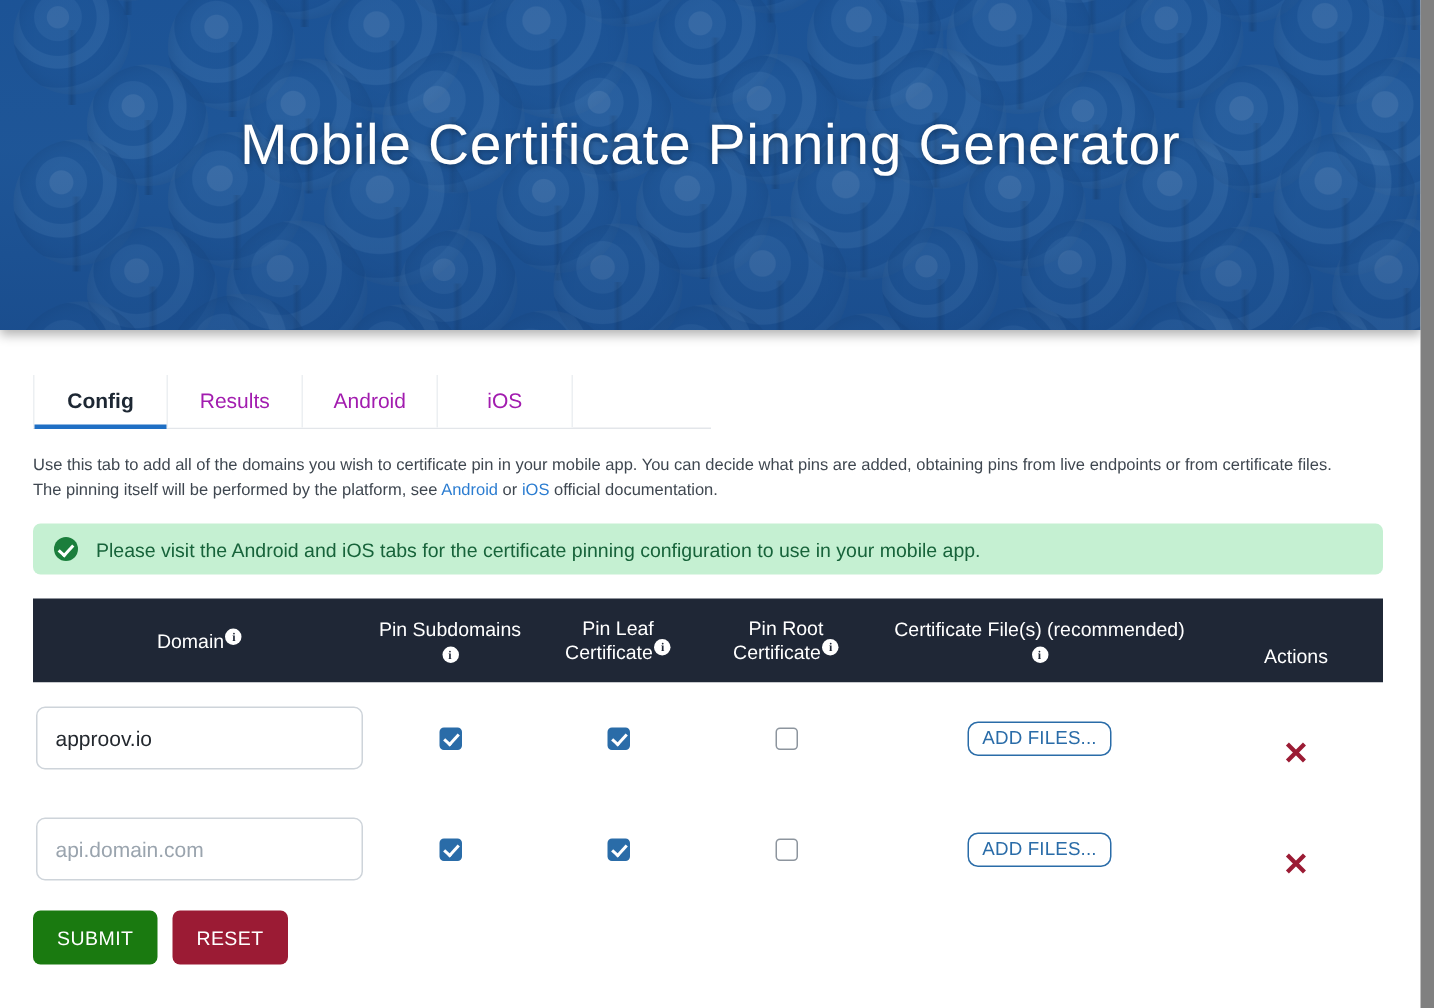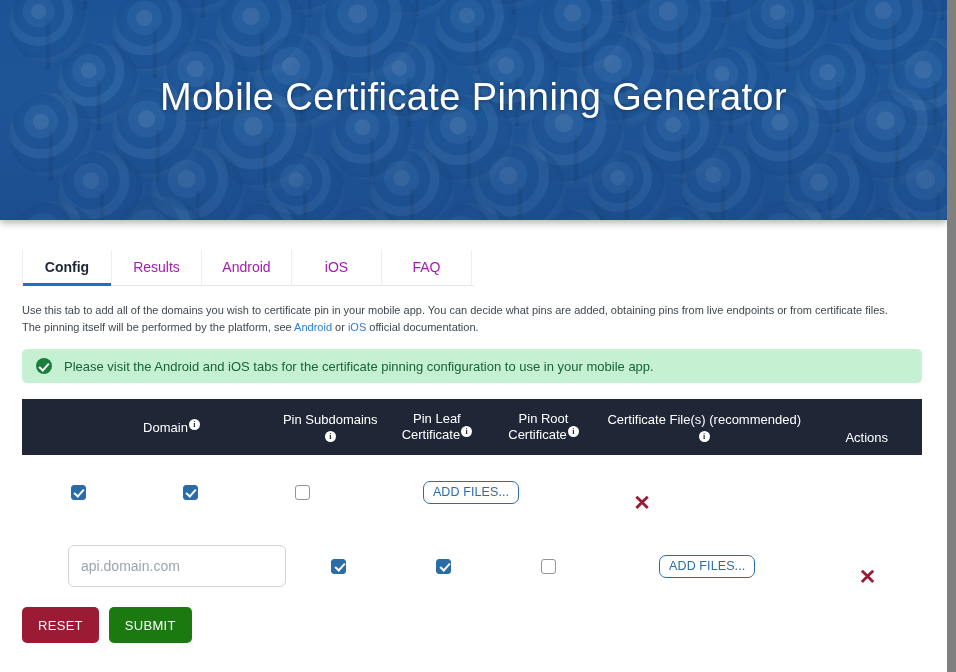--- a/index.html
+++ b/index.html
@@ -129,21 +129,21 @@
   .tbl { margin:16px 22px 0 22px; width:900px; }
   .thead {
     background:#1f2736;
     color:#ffffff;
     display:flex;
     align-items:center;
     height:56px;
     font-size:13px;
   }
   .th { text-align:center; line-height:15px; padding:0 4px; }
-  .c-domain { width:222px;margin-left:44px; }
+  .c-domain { width:222px; }
   .c-sub    { width:112px; }
   .c-leaf   { width:112px; }
   .c-root   { width:112px; }
   .c-file   { width:226px; }
   .c-act    { width:116px;margin-top:20px; }
 
   .info-ico {
     display:inline-block;
     width:11px; height:11px; border-radius:50%;
     background:#ffffff; color:#1f2736;
@@ -348,21 +348,20 @@
     <div class="hero-title">Mobile Certificate Pinning Generator</div>
   </div>
 
   <div class="content">
 
     <div class="tabs">
       <div class="tab active"><span>Config</span></div>
       <div class="tab"><span>Results</span></div>
       <div class="tab"><span>Android</span></div>
       <div class="tab"><span>iOS</span></div>
-      <div class="tab"><span>FAQ</span></div>
     </div>
 
     <div class="desc"><span>Use this tab to add all of the domains you wish to certificate pin in your mobile app. You can decide what pins are added, obtaining pins from live endpoints or from certificate files. The pinning itself will be performed by the platform, see </span><a href="#">Android</a><span> or </span><a href="#">iOS</a><span> official documentation.</span></div>
 
     <div class="alert">
       <span class="alert-icon"></span>
       <span>Please visit the Android and iOS tabs for the certificate pinning configuration to use in your mobile app.</span>
     </div>
 
     <div class="tbl">
@@ -370,20 +369,23 @@
       <div class="thead">
         <div class="th c-domain"><span>Domain</span><span class="info-ico">i</span></div>
         <div class="th c-sub"><span>Pin Subdomains</span><br><span class="info-ico block">i</span></div>
         <div class="th c-leaf">Pin Leaf<br>Certificate<span class="info-ico">i</span></div>
         <div class="th c-root">Pin Root<br>Certificate<span class="info-ico">i</span></div>
         <div class="th c-file"><span>Certificate File(s) (recommended)</span><br><span class="info-ico block">i</span></div>
         <div class="th c-act"><span>Actions</span></div>
       </div>
 
       <div class="trow">
+        <div class="cell c-domain domain-cell">
+          <input class="dom-input" type="text" value="approov.io" style="">
+        </div>
         <div class="cell c-sub">
             <span class="cb on"></span>
           </div>
         <div class="cell c-leaf">
             <span class="cb on"></span>
           </div>
         <div class="cell c-root">
             <span class="cb"></span>
           </div>
         <div class="cell c-file">
@@ -411,20 +413,20 @@
             <button class="addfiles">ADD FILES...</button>
           </div>
         <div class="cell c-act">
             <span class="del-x">✕</span>
           </div>
       </div>
 
     </div>
 
     <div class="btnrow">
+      <button class="btn btn-submit">SUBMIT</button>
       <button class="btn btn-reset">RESET</button>
-      <button class="btn btn-submit">SUBMIT</button>
     </div>
 
   </div>
 </div>
 
 <div id="scrollbar-track"></div>
 
 </body></html>

